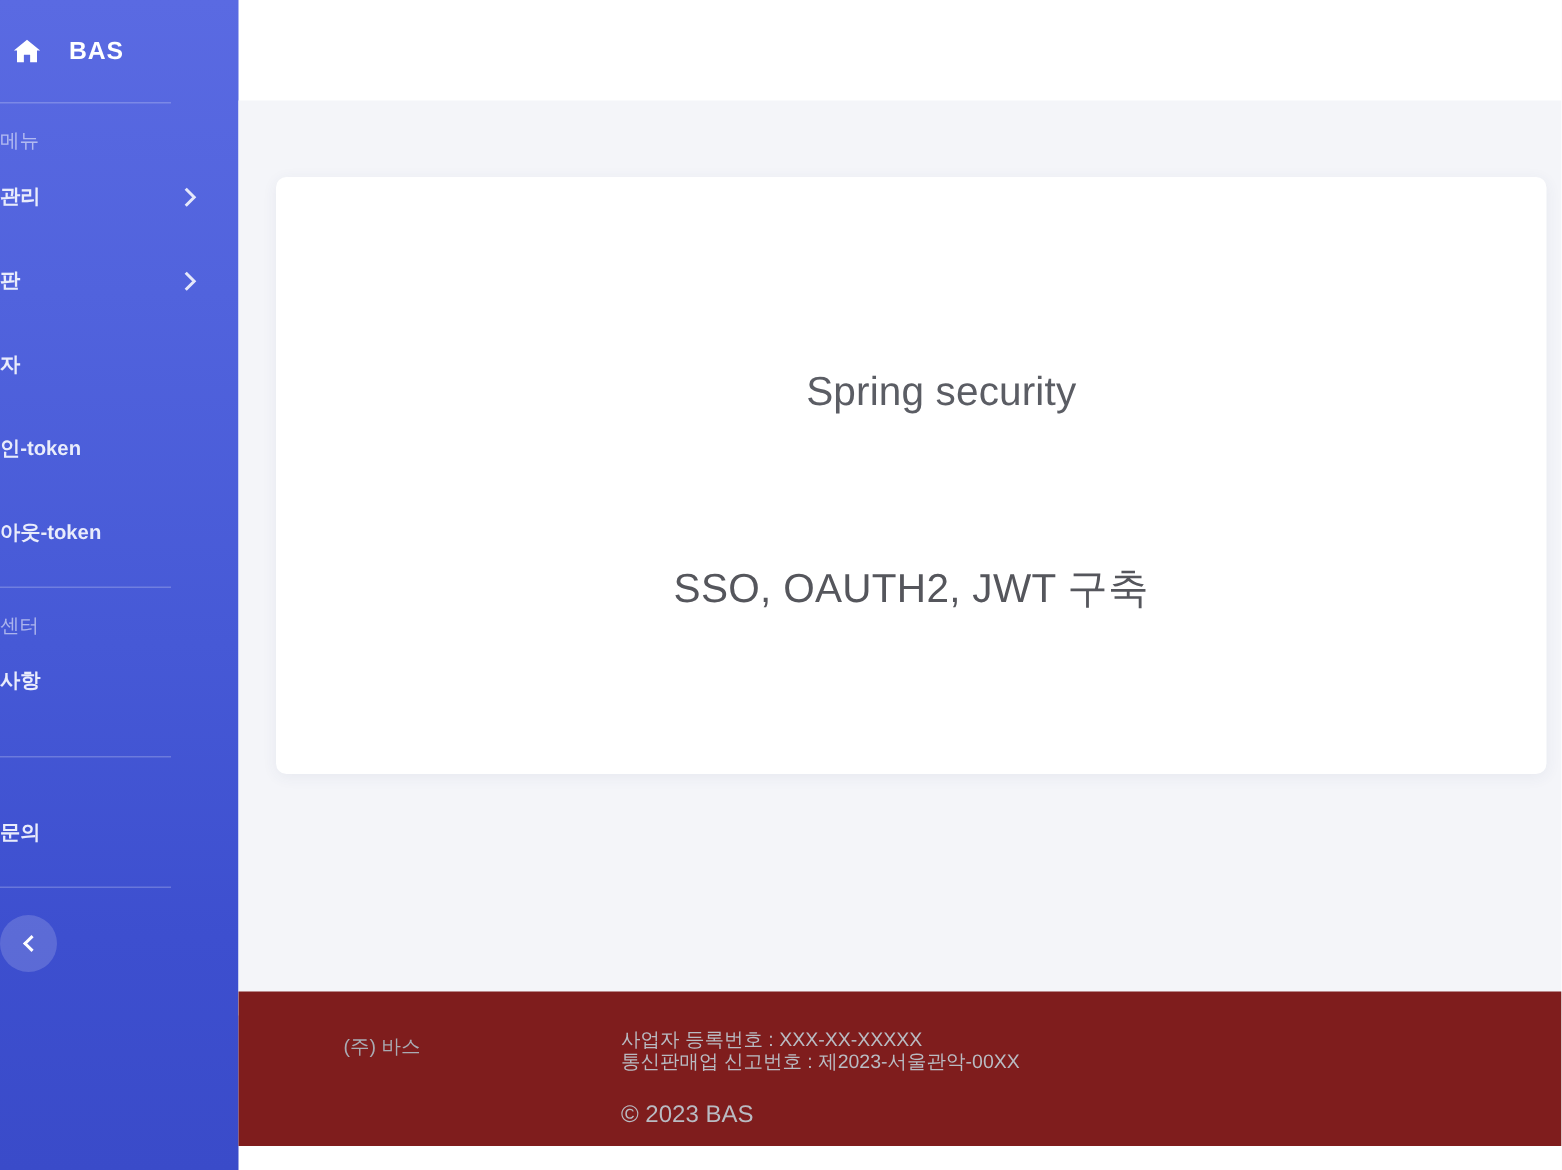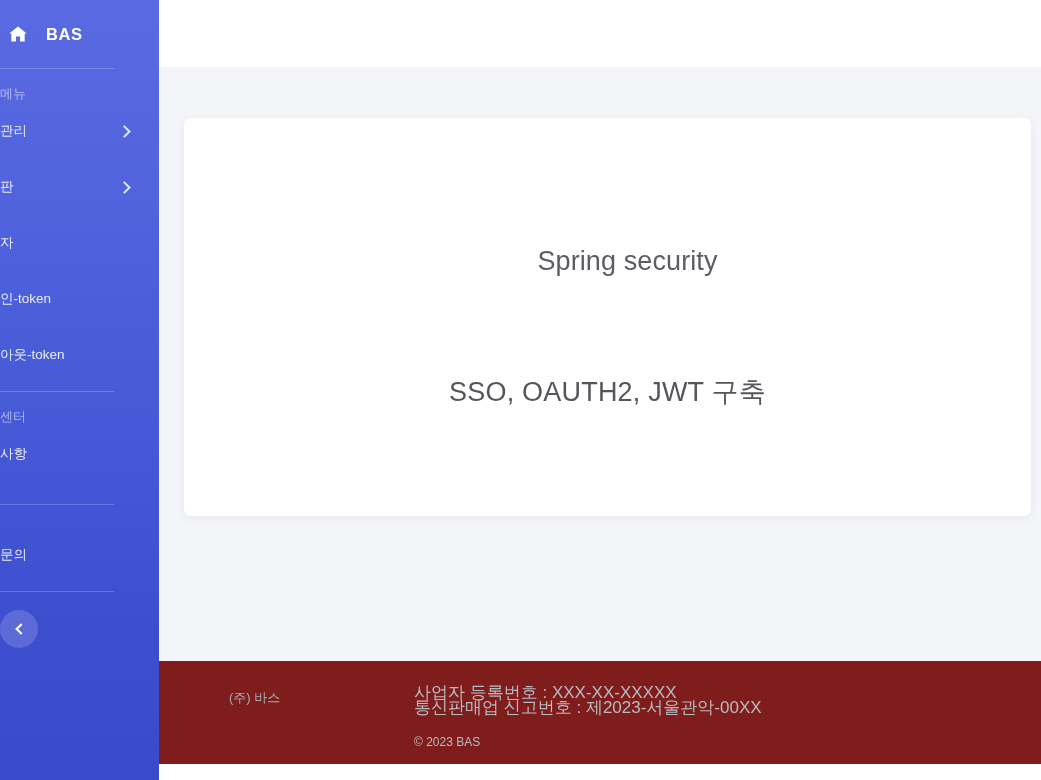--- a/index.html
+++ b/index.html
@@ -73,21 +73,21 @@
     display: flex;
     align-items: center;
     justify-content: space-between;
     height: 40px;
     padding: 0 28px 0 45px;
     color: #e9ecfb;
     font-size: 13.5px;
     white-space: nowrap;
     cursor: pointer;
   }
-  .nav-item .label { line-height: 40px; }
+  .nav-item .label { line-height: 40px; font-weight: bold; }
   .nav-item .chev {
     width: 9px; height: 9px;
     border-right: 2.2px solid rgba(255,255,255,0.85);
     border-top: 2.2px solid rgba(255,255,255,0.85);
     transform: rotate(45deg);
     margin-right: 2px;
   }
 
   .spacer-16 { height: 16px; }
   .spacer-30 { height: 30px; }
@@ -188,29 +188,29 @@
   .footer-company {
     position: absolute;
     left: 70px; top: 28px;
     font-size: 13px;
     color: #a9abb3;
     white-space: nowrap;
   }
   .footer-info {
     position: absolute;
     left: 255px; top: 25px;
-    font-size: 17px;
+    font-size: 13px;
     color: #b9bbc2;
     line-height: 14.5px;
     white-space: nowrap;
   }
   .footer-copy {
     position: absolute;
     left: 255px; top: 74px;
-    font-size: 12px;
+    font-size: 16px;
     color: #b9bbc2;
     white-space: nowrap;
   }
 </style>
 </head>
 <body>
 
 <div id="app">
 
   <aside class="sidebar">

